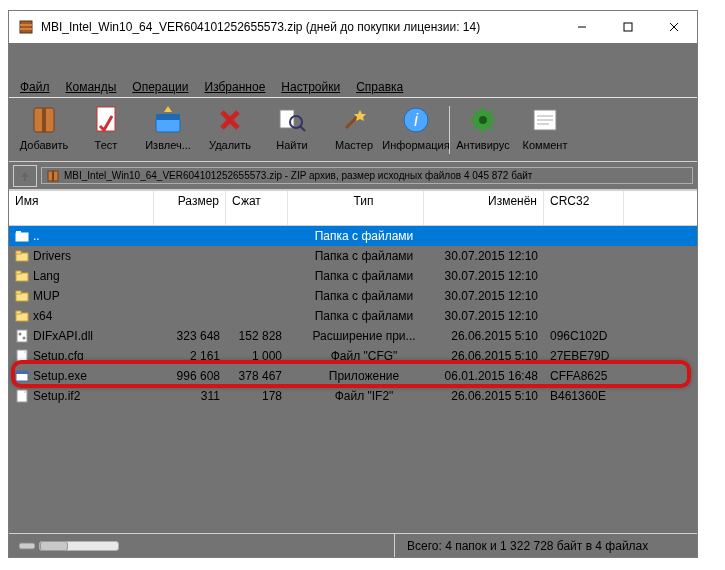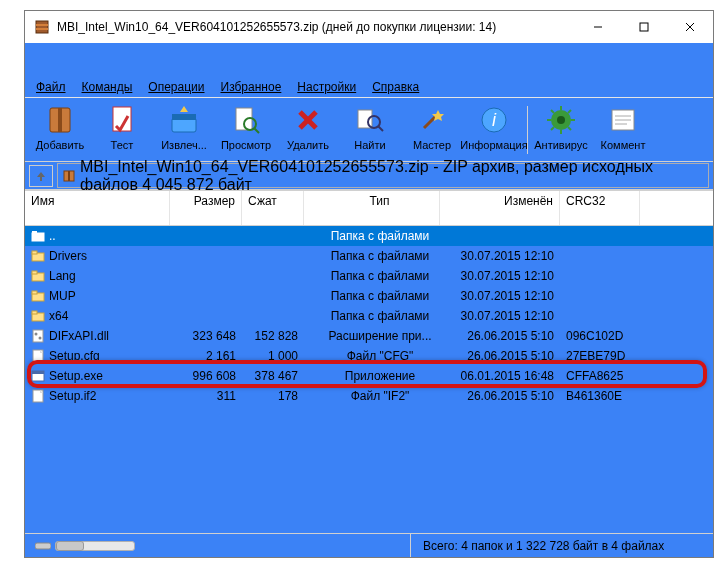--- a/index.html
+++ b/index.html
@@ -1,33 +1,33 @@
 <!DOCTYPE html>
 <html><head>
 <meta charset="utf-8">
 <style>
 * { box-sizing: border-box; margin: 0; padding: 0; font-family: "Segoe UI", Tahoma, sans-serif; }
 body { background: #fff; width: 725px; height: 570px; overflow: hidden; position: relative; }
-.wrapper { position: absolute; top: 10px; left: 24px; width: 690px; height: 548px; border: 1px solid #7a7a7a; background: #3b82f6; display: flex; flex-direction: column; }
+.wrapper { position: absolute; top: 10px; left: 8px; width: 690px; height: 548px; border: 1px solid #7a7a7a; background: #737373; display: flex; flex-direction: column; }
 .titlebar { background: #fff; height: 32px; display: flex; align-items: center; padding-left: 8px; font-size: 12px; color: #000; }
 .titlebar .icon-slot { width: 18px; height: 18px; margin-right: 6px; display:flex; align-items:center; justify-content:center;}
 .titlebar .title-text { flex: 1; white-space: nowrap; overflow: hidden; }
 .win-controls { display: flex; height: 100%; }
 .win-btn { width: 46px; height: 100%; display: flex; align-items: center; justify-content: center; font-size: 11px; color: #000; }
 .win-btn.close { background: #fff; }
 .menubar { height: 22px; display: flex; align-items: center; padding: 0 4px; font-size: 12px; gap: 2px; border-bottom: 1px solid #e5e5e5; margin-top: 33px;}
 .menu-item { padding: 2px 7px; cursor: default; }
 .menu-item u { text-decoration: underline; }
 .toolbar { height: 64px; display: flex; align-items: center; padding: 2px 4px; border-bottom: 1px solid #d0d0d0; overflow: hidden; }
 .tool-btn { width: 62px; height: 60px; display: flex; flex-direction: column; align-items: center; justify-content: flex-start; padding-top:3px; font-size: 11px; text-align: center; flex-shrink:0;}
 .tool-btn .ic { width: 34px; height: 34px; margin-bottom: 2px; display:flex; align-items:center; justify-content:center;}
 .tool-sep { width: 1px; height: 48px; background: #d0d0d0; margin: 0 2px; flex-shrink:0;}
 .pathbar { height: 28px; display: flex; align-items: center; padding: 2px 4px; border-bottom: 1px solid #d0d0d0; gap:4px;}
 .pathbar .up-btn { width: 24px; height: 22px; border: 1px solid #ccc; display: flex; align-items: center; justify-content: center; font-size: 13px; }
-.pathbar .path-box { flex: 1; height: 25px; border: 1px solid #abadb3; display: flex; align-items: center; padding: 0 4px; font-size: 16px; gap:4px;}
+.pathbar .path-box { flex: 1; height: 17px; border: 1px solid #abadb3; display: flex; align-items: center; padding: 0 4px; font-size: 10px; gap:4px;}
 .list-header { height: 36px; display: flex; background: #fff; border-top:1px solid #d0d0d0; border-bottom: 1px solid #d0d0d0; font-size: 12px; }
 .list-header .col { padding: 3px 6px; border-right: 1px solid #e5e5e5; white-space: nowrap; overflow:hidden;}
 .col-name { width: 145px; text-align:left;}
 .col-size { width: 72px; text-align:right;}
 .col-packed { width: 62px; text-align:left;}
 .col-type { width: 120px; text-align:center;margin-left:16px;}
 .col-date { width: 120px; text-align:right;}
 .col-crc { width: 80px; text-align:left;}
 .list { flex: 1; overflow: hidden; font-size: 12px; position: relative;}
 .row { height: 20px; display: flex; align-items: center; }
@@ -112,30 +112,20 @@
             <rect x="4" y="14" width="24" height="14" rx="2" fill="#4da6ff" stroke="#1a6bb3"></rect>
             <rect x="4" y="10" width="24" height="6" fill="#1a6bb3"></rect>
             <path d="M16 2 L20 8 L12 8 Z" fill="#f2c94c"></path>
           </svg>
         </span>
       <span>Извлеч...</span>
     </div>
     <div class="tool-btn">
       <span class="ic">
           <svg width="32" height="32">
-            <rect x="6" y="4" width="16" height="22" fill="#fff" stroke="#888"></rect>
-            <circle cx="20" cy="20" r="6" fill="none" stroke="#2a7a2a" stroke-width="2"></circle>
-            <line x1="24" y1="24" x2="29" y2="29" stroke="#2a7a2a" stroke-width="2"></line>
-          </svg>
-        </span>
-      <span>Просмотр</span>
-    </div>
-    <div class="tool-btn">
-      <span class="ic">
-          <svg width="32" height="32">
             <line x1="8" y1="8" x2="24" y2="24" stroke="#cc2222" stroke-width="5"></line>
             <line x1="24" y1="8" x2="8" y2="24" stroke="#cc2222" stroke-width="5"></line>
           </svg>
         </span>
       <span>Удалить</span>
     </div>
     <div class="tool-btn">
       <span class="ic">
           <svg width="32" height="32">
             <rect x="4" y="6" width="14" height="18" fill="#fff" stroke="#888"></rect>

